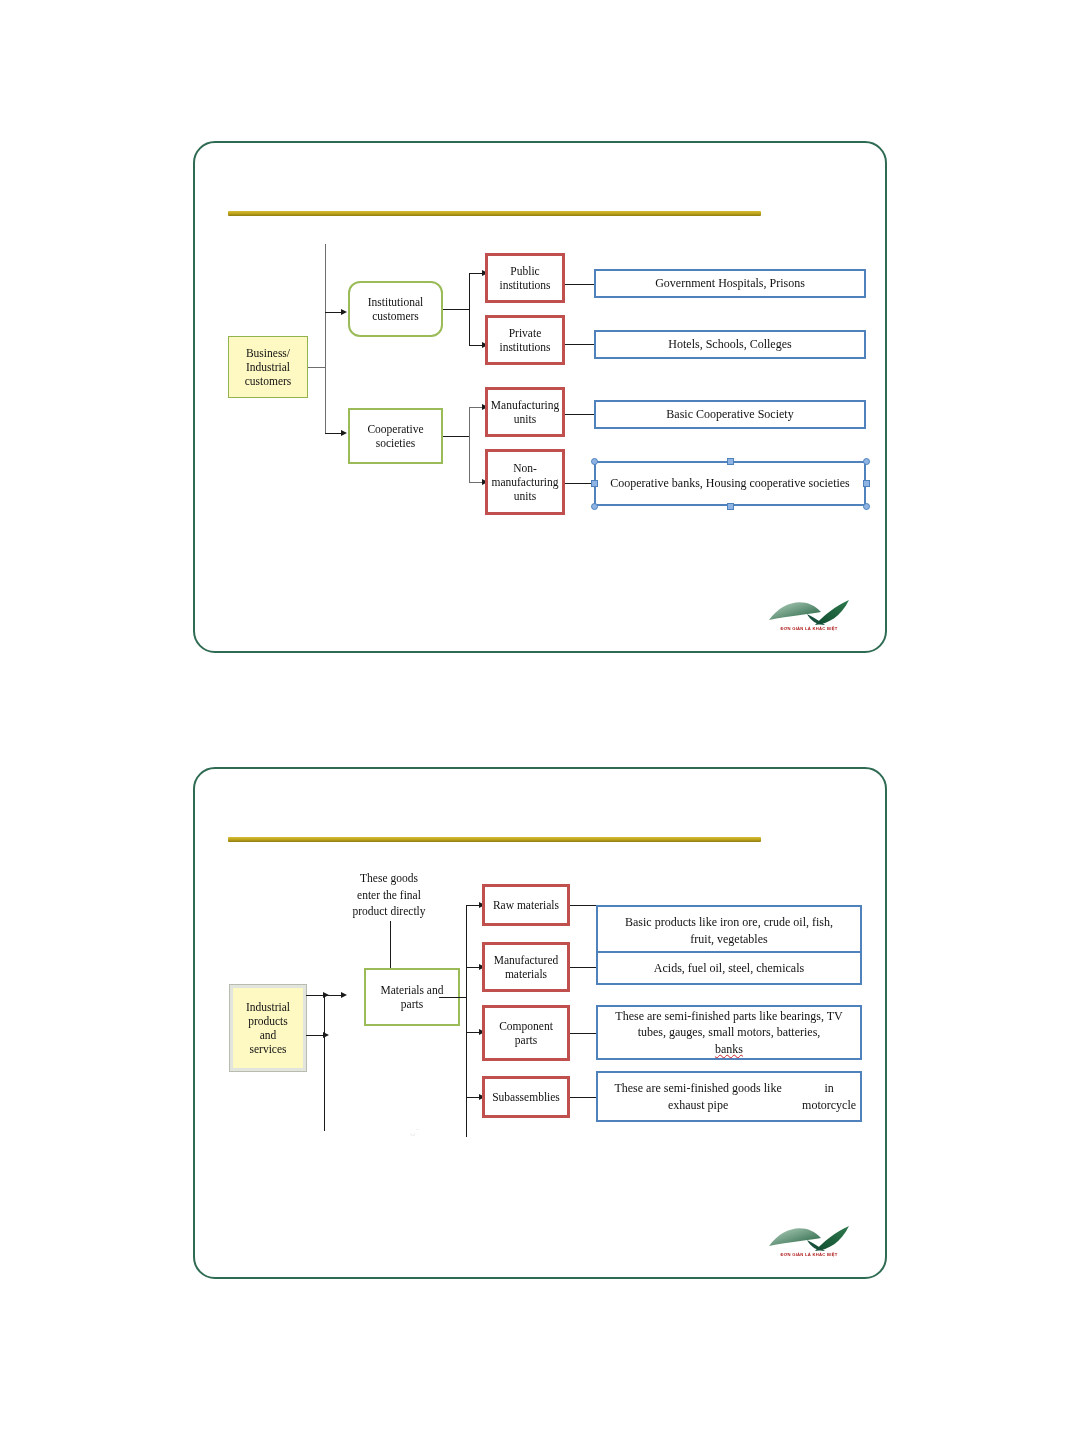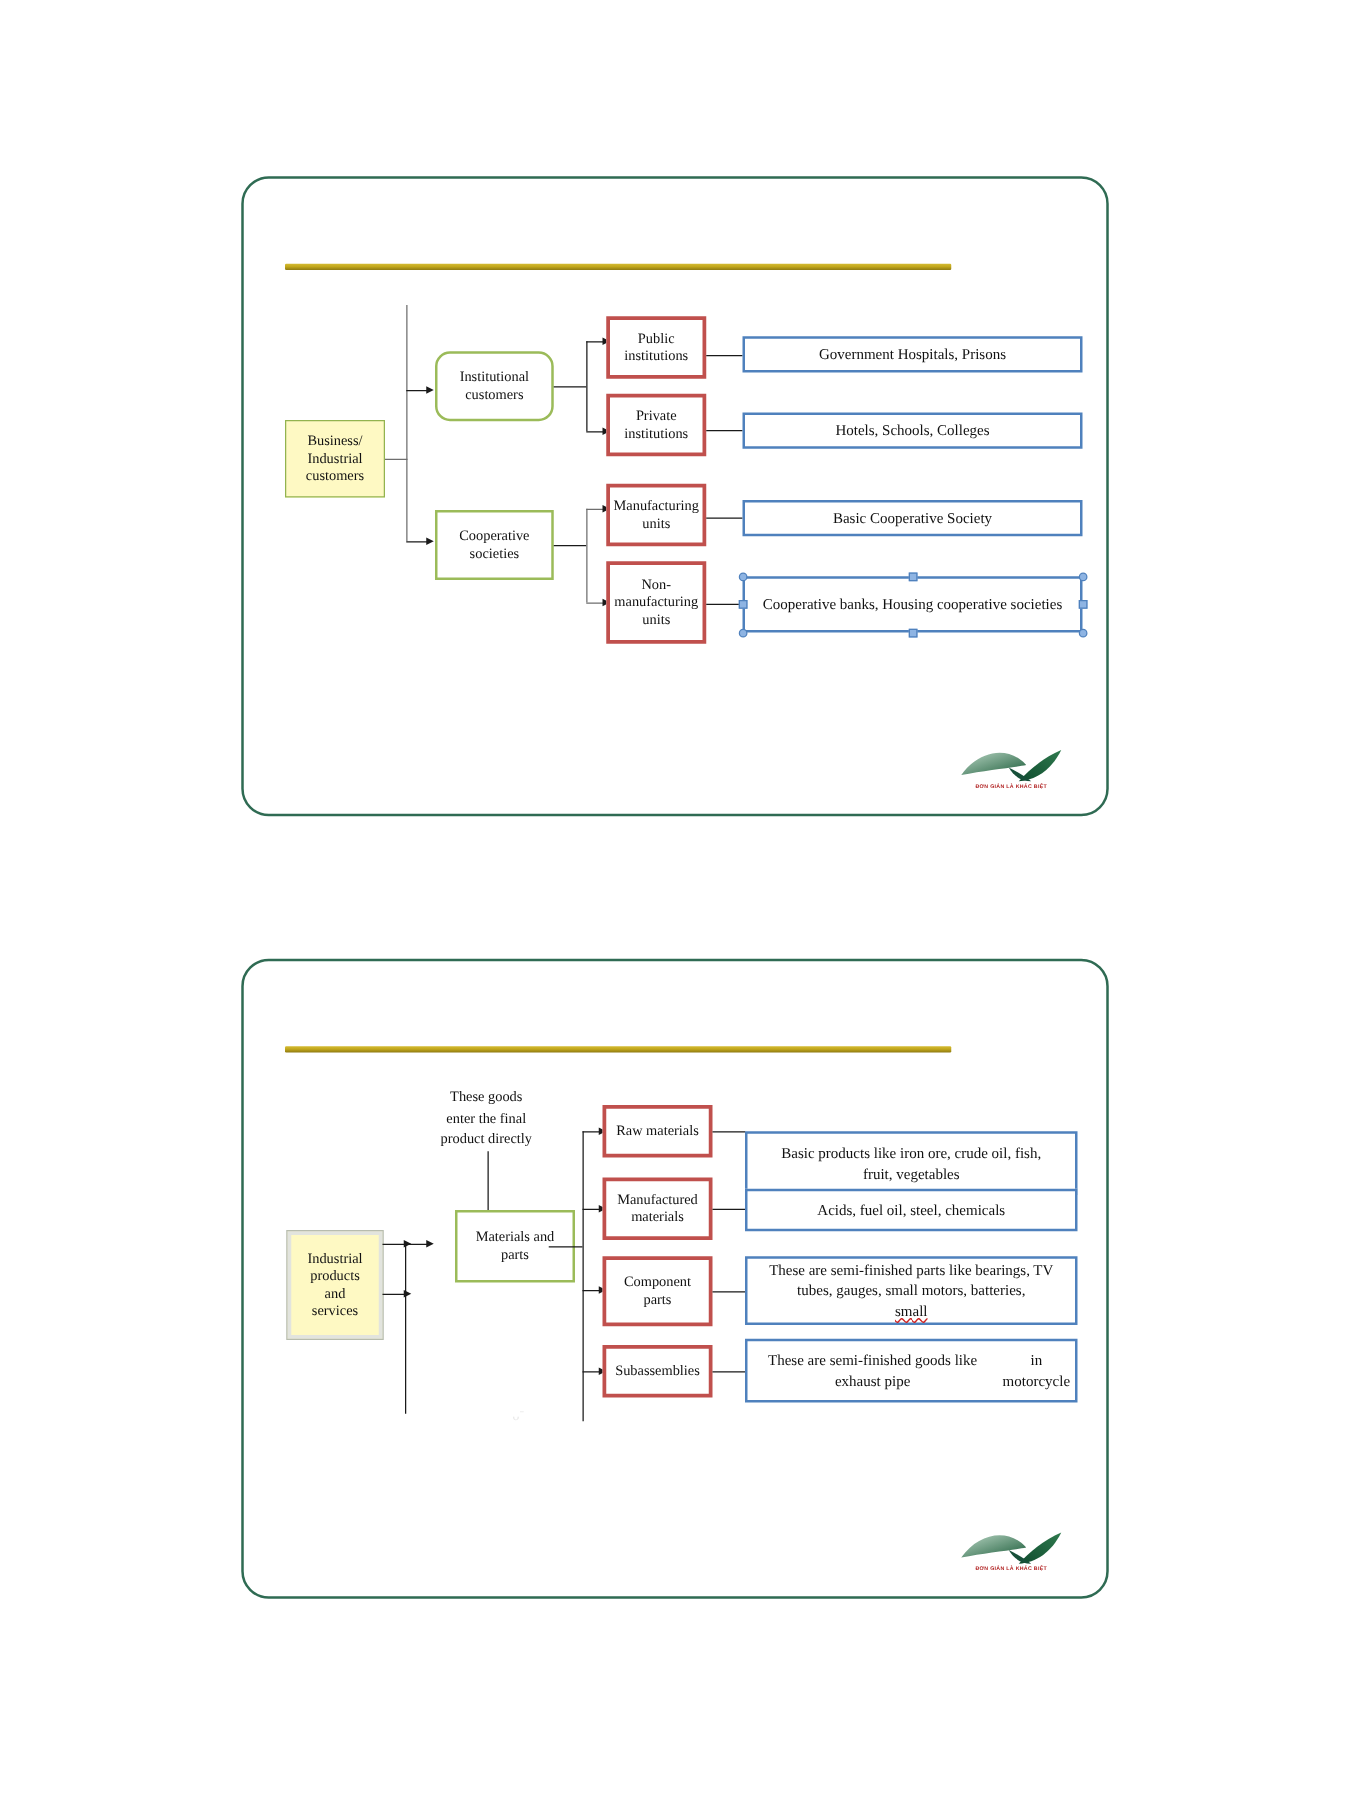--- a/index.html
+++ b/index.html
@@ -325,21 +325,21 @@
   </div>
 
   <div class="node n-blue-out" style="left:401px;top:182px;width:266px;height:34px;">
     <span>Acids, fuel oil, steel, chemicals</span>
   </div>
 
   <div class="node n-blue-out" style="left:401px;top:236px;width:266px;height:55px;flex-direction:column;line-height:1.38;">
     <span>These are semi-finished parts like bearings, TV</span>
     <span>
         <span>tubes, gauges, small motors, batteries, </span>
-        <span class="spell">small</span>
+        <span class="spell">banks</span>
       </span>
   </div>
 
   <div class="node n-blue-out" style="left:401px;top:302px;width:266px;height:51px;flex-direction:row;line-height:1.35;">
     <span>These are semi-finished goods like exhaust pipe</span>
     <span>in motorcycle</span>
   </div>
 
   <div class="ghost" style="left:215px;top:355px;">ᴗ⁻</div>
 

